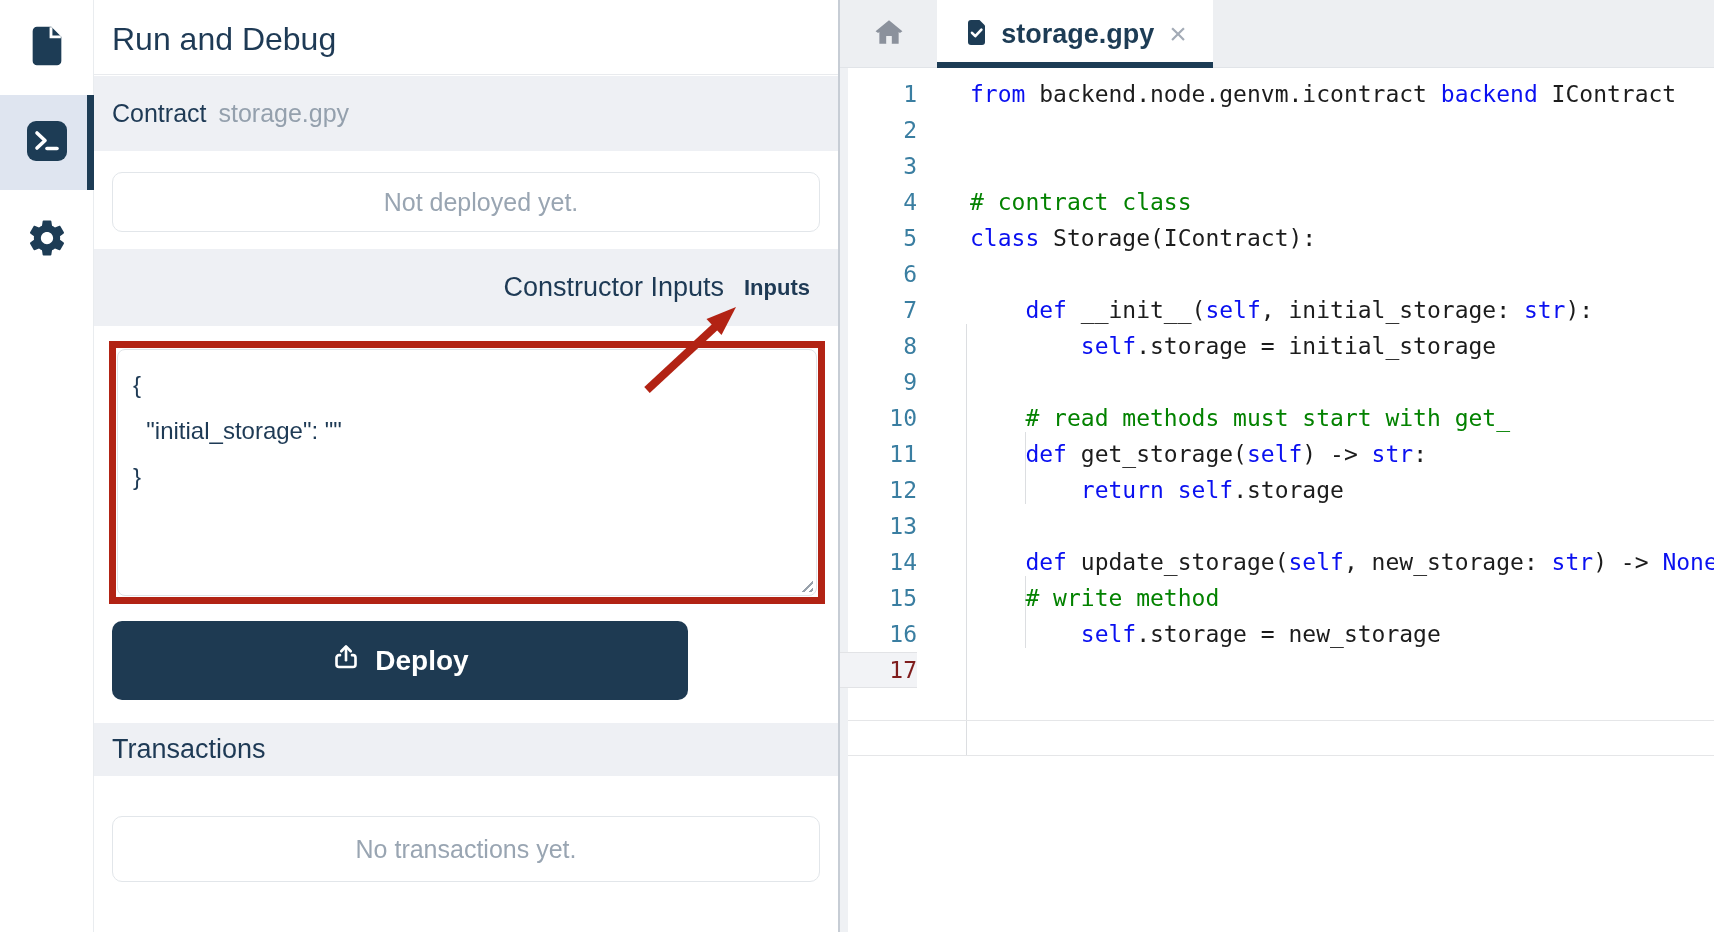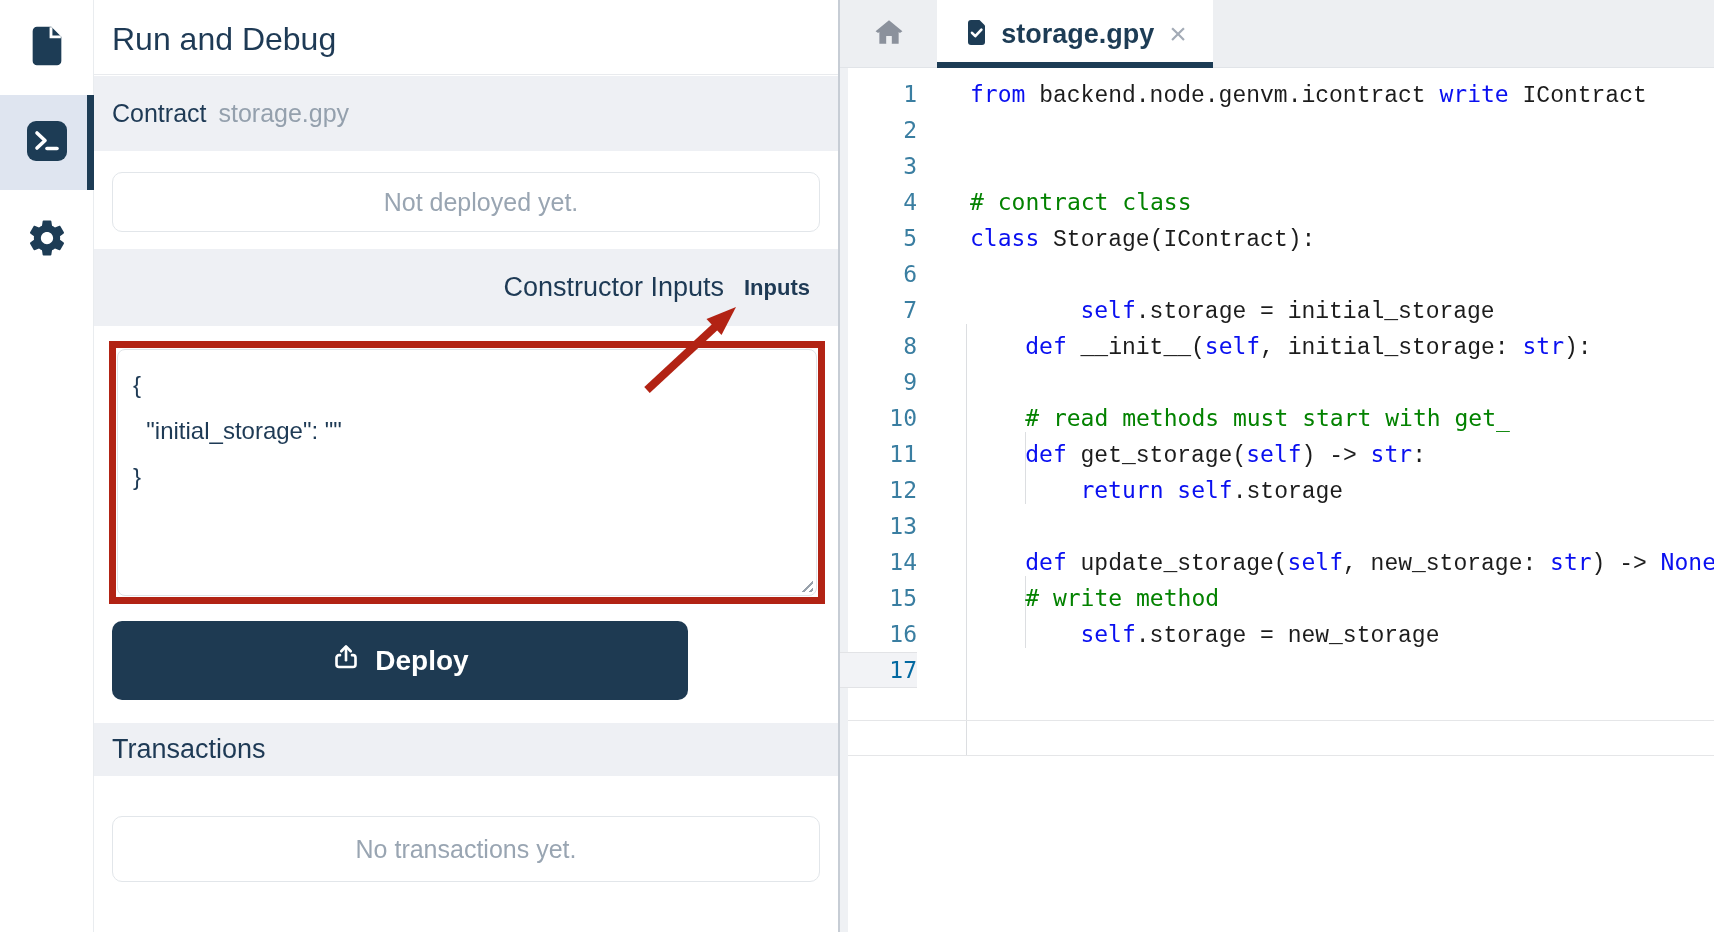--- a/index.html
+++ b/index.html
@@ -44,25 +44,25 @@
   .tabbar { position:absolute; left:0; top:0; width:100%; height:68px; background:#edeff2; border-bottom:1px solid #e1e4e8; }
   .home-btn { position:absolute; left:0; top:0; width:97px; height:68px; display:flex; align-items:center; justify-content:center; cursor:pointer; }
   .tab { position:absolute; left:97px; top:0; width:276px; height:68px; background:#fff; box-shadow:inset 0 -6px 0 #1d3c55; display:flex; align-items:center; justify-content:center; gap:11px; cursor:pointer; }
   .tab-label { font-size:27px; font-weight:700; color:#1d3c55; }
   .tab-close { font-size:30px; color:#a3abb6; line-height:1; margin-left:4px; cursor:pointer; }
   .gutter-strip { position:absolute; left:0; top:68px; bottom:0; width:8px; background:#eff1f4; }
 
   .code-region { position:absolute; left:0; top:68px; right:0; bottom:0; font-family:"DejaVu Sans Mono", monospace; font-size:23px; }
   .gutter { position:absolute; left:0; top:8px; width:77px; }
   .gutter .ln { height:36px; line-height:36px; text-align:right; color:#3a7ea1; }
-  .gutter .ln.act { color:#0369a1; background:#f2f3f6; box-shadow:inset 0 1px #e2e3e6, inset 0 -1px #e2e3e6; }
+  .gutter .ln.act { color:#7f1d1d; background:#f2f3f6; box-shadow:inset 0 1px #e2e3e6, inset 0 -1px #e2e3e6; }
   .code { position:absolute; left:130px; top:8px; right:0; overflow:hidden; }
   .code .cl { height:36px; line-height:36px; white-space:pre; }
   .cur-line { position:absolute; left:8px; right:0; top:652px; height:36px; box-shadow:inset 0 1px #e5e6e8, inset 0 -1px #e5e6e8; pointer-events:none; }
-  .k { color:#0a10f0; } .c { color:#038200; } .d { color:#1c1c1c;font-family:Liberation Mono, monospace; }
+  .k { color:#0a10f0; } .c { color:#038200; } .d { color:#1c1c1c; }
   .guide { position:absolute; width:1px; background:#dcdee1; }
   .guide.g1 { left:126px; top:256px; height:432px; }
   .guide.g2 { left:185px; top:364px; height:72px; }
   .guide.g3 { left:185px; top:508px; height:72px; }
 
   .annot { position:absolute; left:0; top:0; pointer-events:none; }
 </style>
 </head>
 <body>
 
@@ -184,28 +184,28 @@
           <div class="ln">10</div>
           <div class="ln">11</div>
           <div class="ln">12</div>
           <div class="ln">13</div>
           <div class="ln">14</div>
           <div class="ln">15</div>
           <div class="ln">16</div>
           <div class="ln act">17</div>
         </div>
       <div class="code">
-          <div class="cl"><span class="k">from</span><span class="d"> backend.node.genvm.icontract </span><span class="k">write</span><span class="d"> IContract</span></div>
+          <div class="cl"><span class="k">from</span><span class="d"> backend.node.genvm.icontract </span><span class="k">backend</span><span class="d"> IContract</span></div>
           <div class="cl"></div>
           <div class="cl"></div>
           <div class="cl"><span class="c"># contract class</span></div>
           <div class="cl"><span class="k">class</span><span class="d"> Storage(IContract):</span></div>
           <div class="cl"></div>
+          <div class="cl"><span class="d">    </span><span class="k">def</span><span class="d"> __init__(</span><span class="k">self</span><span class="d">, initial_storage: </span><span class="k">str</span><span class="d">):</span></div>
           <div class="cl"><span class="d">        </span><span class="k">self</span><span class="d">.storage = initial_storage</span></div>
-          <div class="cl"><span class="d">    </span><span class="k">def</span><span class="d"> __init__(</span><span class="k">self</span><span class="d">, initial_storage: </span><span class="k">str</span><span class="d">):</span></div>
           <div class="cl"></div>
           <div class="cl"><span class="d">    </span><span class="c"># read methods must start with get_</span></div>
           <div class="cl"><span class="d">    </span><span class="k">def</span><span class="d"> get_storage(</span><span class="k">self</span><span class="d">) -&gt; </span><span class="k">str</span><span class="d">:</span></div>
           <div class="cl"><span class="d">        </span><span class="k">return</span><span class="d"> </span><span class="k">self</span><span class="d">.storage</span></div>
           <div class="cl"></div>
           <div class="cl"><span class="d">    </span><span class="k">def</span><span class="d"> update_storage(</span><span class="k">self</span><span class="d">, new_storage: </span><span class="k">str</span><span class="d">) -&gt; </span><span class="k">None</span></div>
           <div class="cl"><span class="d">    </span><span class="c"># write method</span></div>
           <div class="cl act"><span class="d">        </span><span class="k">self</span><span class="d">.storage = new_storage</span></div>
         </div>
       <div class="cur-line"></div>

